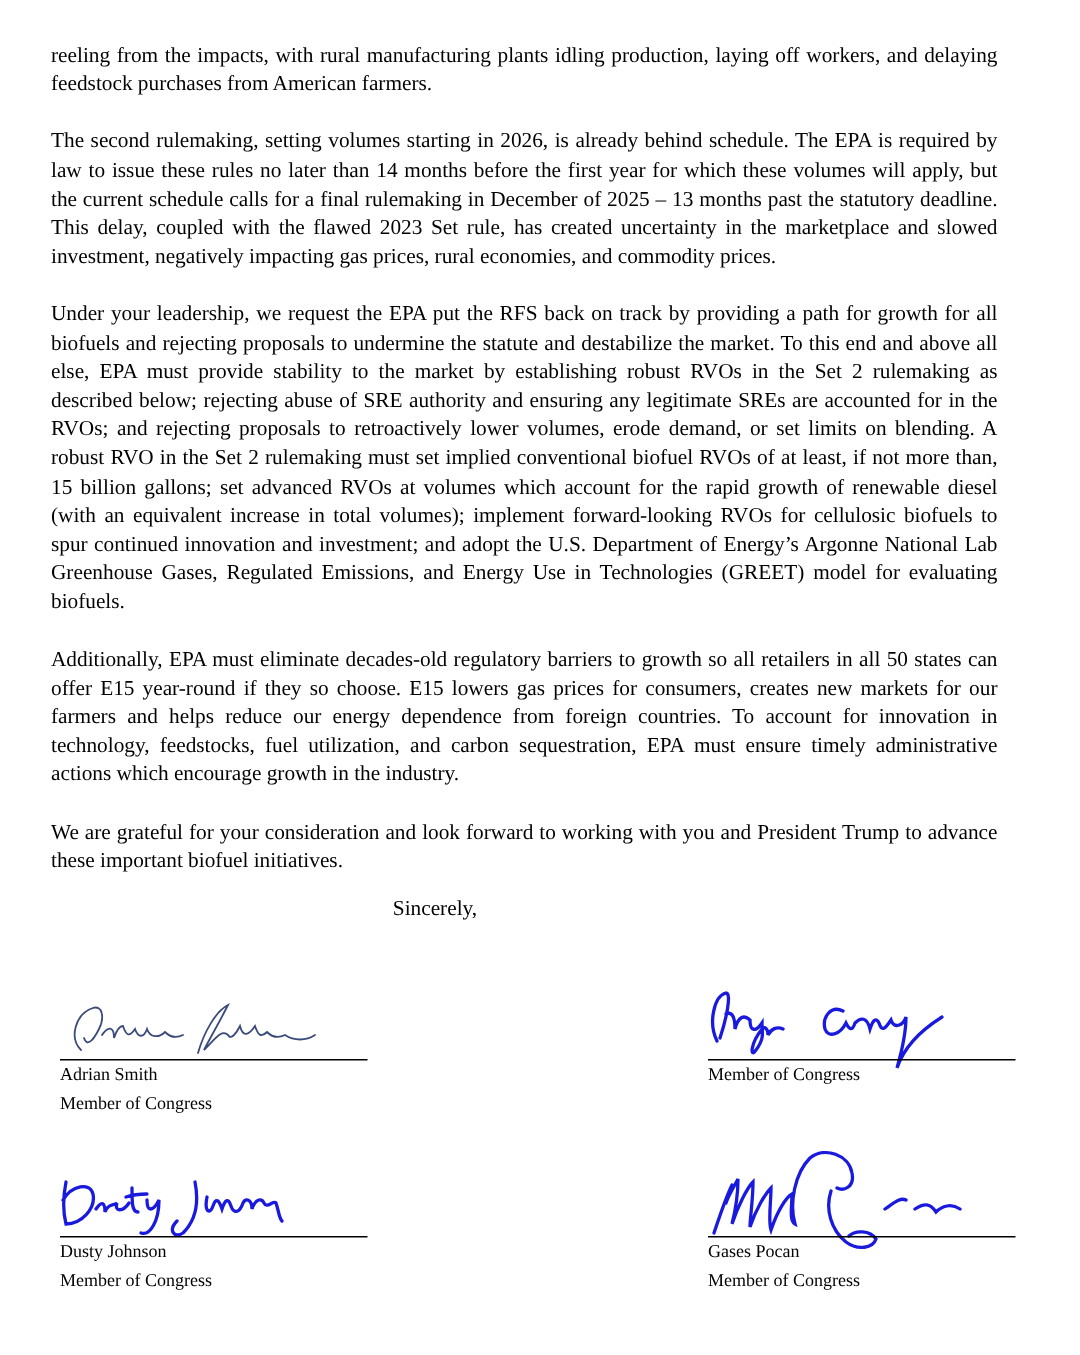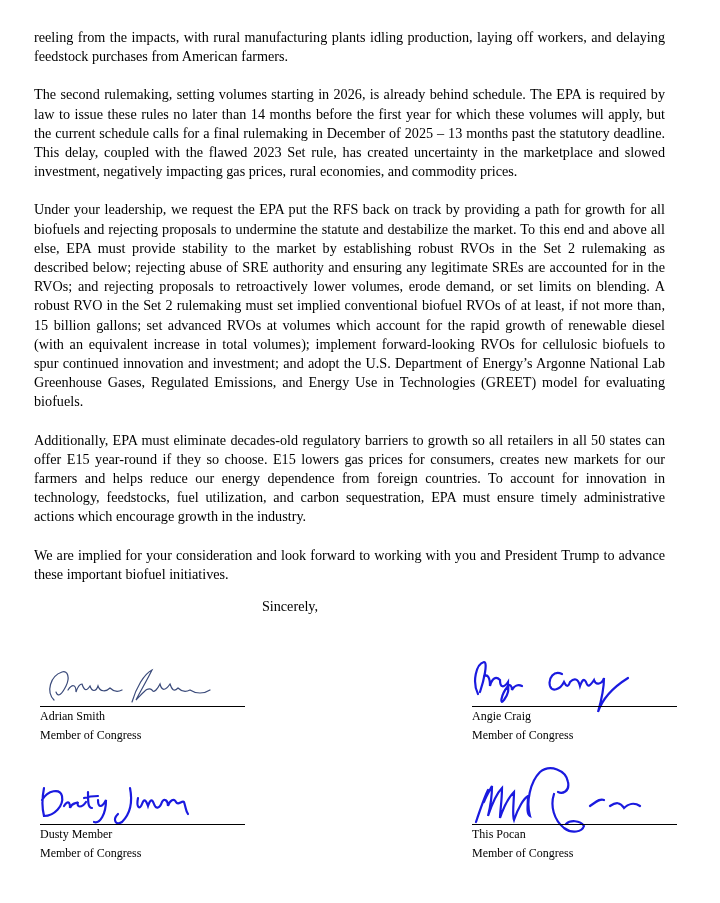--- a/index.html
+++ b/index.html
@@ -14,52 +14,51 @@
   .sig-svg { position: absolute; overflow: visible; }
 </style>
 </head>
 <body>
 
 <div class="page">
   <p class="para">reeling from the impacts, with rural manufacturing plants idling production, laying off workers, and delaying feedstock purchases from American farmers.</p>
   <p class="para">The second rulemaking, setting volumes starting in 2026, is already behind schedule. The EPA is required by law to issue these rules no later than 14 months before the first year for which these volumes will apply, but the current schedule calls for a final rulemaking in December of 2025 – 13 months past the statutory deadline. This delay, coupled with the flawed 2023 Set rule, has created uncertainty in the marketplace and slowed investment, negatively impacting gas prices, rural economies, and commodity prices.</p>
   <p class="para">Under your leadership, we request the EPA put the RFS back on track by providing a path for growth for all biofuels and rejecting proposals to undermine the statute and destabilize the market. To this end and above all else, EPA must provide stability to the market by establishing robust RVOs in the Set 2 rulemaking as described below; rejecting abuse of SRE authority and ensuring any legitimate SREs are accounted for in the RVOs; and rejecting proposals to retroactively lower volumes, erode demand, or set limits on blending. A robust RVO in the Set 2 rulemaking must set implied conventional biofuel RVOs of at least, if not more than, 15 billion gallons; set advanced RVOs at volumes which account for the rapid growth of renewable diesel (with an equivalent increase in total volumes); implement forward-looking RVOs for cellulosic biofuels to spur continued innovation and investment; and adopt the U.S. Department of Energy’s Argonne National Lab Greenhouse Gases, Regulated Emissions, and Energy Use in Technologies (GREET) model for evaluating biofuels.</p>
   <p class="para">Additionally, EPA must eliminate decades-old regulatory barriers to growth so all retailers in all 50 states can offer E15 year-round if they so choose. E15 lowers gas prices for consumers, creates new markets for our farmers and helps reduce our energy dependence from foreign countries. To account for innovation in technology, feedstocks, fuel utilization, and carbon sequestration, EPA must ensure timely administrative actions which encourage growth in the industry.</p>
-  <p class="para">We are implied for your consideration and look forward to working with you and President Trump to advance these important biofuel initiatives.</p>
+  <p class="para">We are grateful for your consideration and look forward to working with you and President Trump to advance these important biofuel initiatives.</p>
 </div>
 
 <div class="closing">Sincerely,</div>
 
 <svg class="sig-svg" style="left:40px;top:662px;" width="180" height="46" viewBox="0 0 180 46">
   <path d="M14 38 C6 30 10 14 22 10 C28 8 30 16 26 24 C22 32 18 36 16 30 M28 28 C32 22 36 22 36 30 C38 24 40 22 42 22 C44 28 46 30 50 24 C52 30 56 30 58 24 C60 30 66 30 70 26 C74 30 78 30 82 28 M92 40 C96 26 104 12 112 8 C106 20 100 30 96 38 C104 30 108 24 112 28 C114 32 118 26 120 22 C122 30 126 28 130 22 C132 28 134 30 138 26 C142 30 146 30 150 28 C156 32 164 32 170 28" fill="none" stroke="#3a4a7a" stroke-width="1.2" stroke-linecap="round"></path>
 </svg>
 <div class="sig-block" style="left:40px;top:706px;">
   <div class="sig-line"></div>
   <div class="sig-name">Adrian Smith</div>
   <div class="sig-title">Member of Congress</div>
 </div>
 
 <svg class="sig-svg" style="left:470px;top:656px;" width="180" height="62" viewBox="0 0 180 62">
   <path d="M8 38 C2 26 6 8 14 6 C18 6 14 24 10 36 M14 20 C18 18 20 22 20 30 C22 22 26 20 30 24 C30 32 34 32 38 26 C38 32 40 36 34 44 C30 50 30 40 38 30 C40 28 42 30 42 34 C44 30 48 28 52 30 M92 18 C84 14 78 22 80 30 C82 36 90 34 94 26 C96 30 98 32 100 26 C104 22 108 22 110 30 C112 24 114 22 116 26 C118 32 120 30 124 24 C126 30 132 28 134 22 C134 30 132 42 128 56 C132 44 142 32 158 22" fill="none" stroke="#1a1adf" stroke-width="2.2" stroke-linecap="round"></path>
 </svg>
 <div class="sig-block" style="left:472px;top:706px;">
   <div class="sig-line"></div>
-  <div class="sig-name">Angie Craig</div>
   <div class="sig-title">Member of Congress</div>
 </div>
 
 <svg class="sig-svg" style="left:38px;top:780px;" width="180" height="50" viewBox="0 0 180 50">
   <path d="M6 8 C4 18 4 28 6 36 C16 36 26 26 24 16 C22 8 10 10 4 20 M26 26 C30 20 32 22 32 28 C34 22 38 24 40 22 C38 28 44 28 48 22 M50 12 C50 22 50 28 54 28 M46 18 C52 16 56 16 60 16 M60 20 C60 28 64 28 68 20 C68 34 62 44 56 42 M92 8 C94 18 94 32 84 42 C78 46 74 40 80 34 M100 18 C98 28 102 30 104 24 C106 18 108 20 110 26 C112 20 114 18 116 24 C118 30 122 28 124 22 C126 18 130 20 130 26 C132 20 136 18 138 22 C140 26 144 20 146 22 C148 28 148 32 150 34" fill="none" stroke="#1a1adf" stroke-width="2.2" stroke-linecap="round"></path>
 </svg>
 <div class="sig-block" style="left:40px;top:824px;">
   <div class="sig-line"></div>
-  <div class="sig-name">Dusty Member</div>
+  <div class="sig-name">Dusty Johnson</div>
   <div class="sig-title">Member of Congress</div>
 </div>
 
 <svg class="sig-svg" style="left:470px;top:762px;" width="190" height="80" viewBox="0 0 190 80">
   <path d="M6 60 C10 48 14 36 18 28 M14 40 C16 34 20 28 22 24 C22 36 20 46 18 54 C22 42 28 30 32 26 C32 38 30 50 30 56 C34 44 40 34 44 30 C44 40 42 52 44 58 C48 46 54 36 58 34 C58 42 56 52 60 54 C56 40 60 20 70 10 C80 2 96 8 98 20 C100 30 92 32 88 30 M84 32 C80 44 84 58 94 66 C102 72 112 70 114 64 C110 58 100 58 96 62 M120 44 C126 40 130 36 134 38 M140 44 C146 40 150 40 154 46 C158 42 164 40 170 44" fill="none" stroke="#1a1adf" stroke-width="2.2" stroke-linecap="round"></path>
 </svg>
 <div class="sig-block" style="left:472px;top:824px;">
   <div class="sig-line"></div>
-  <div class="sig-name">This Pocan</div>
+  <div class="sig-name">Gases Pocan</div>
   <div class="sig-title">Member of Congress</div>
 </div>
 
 </body></html>

